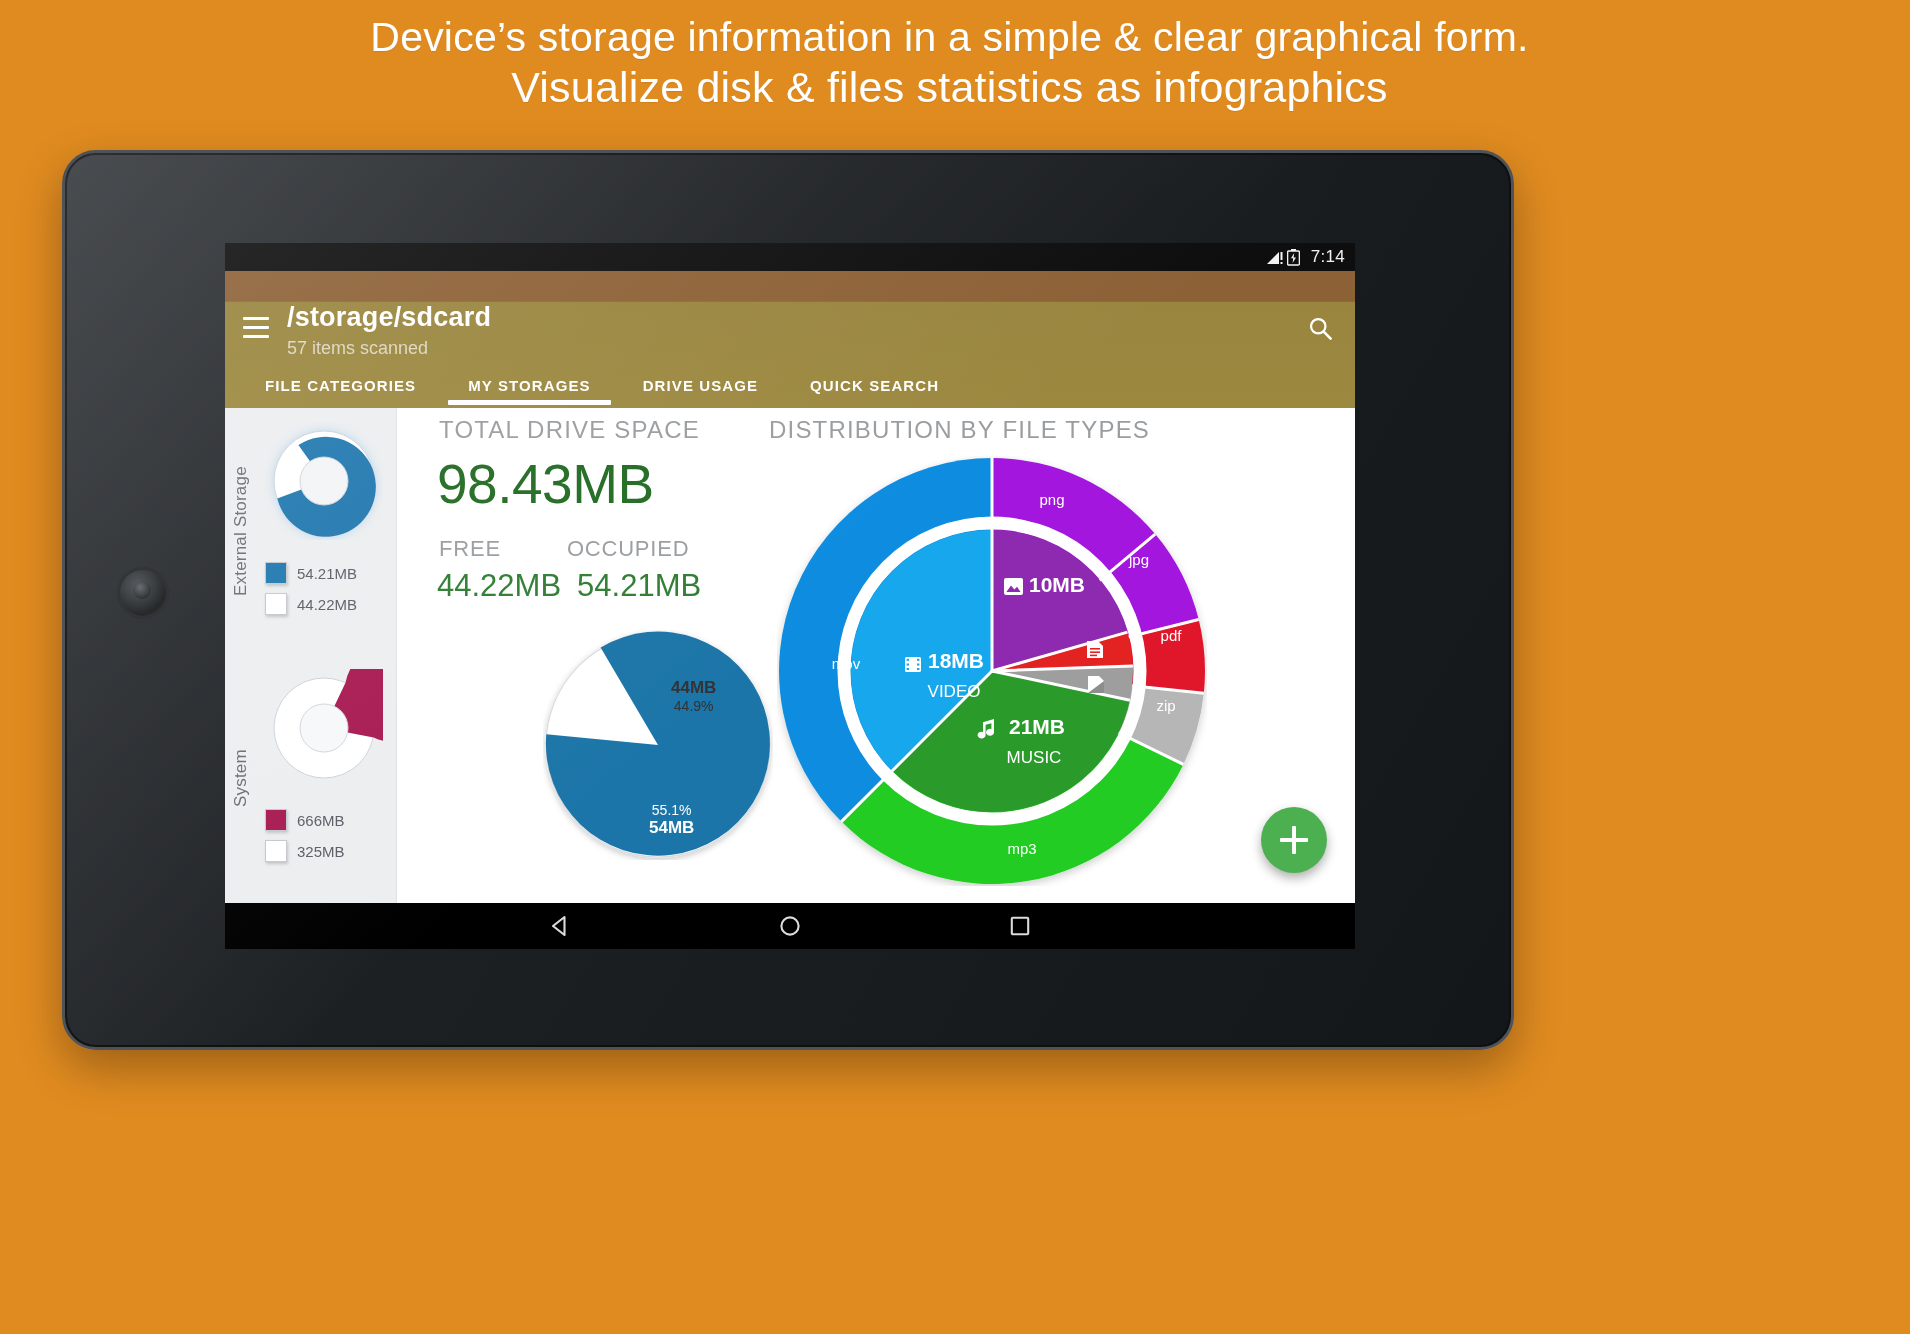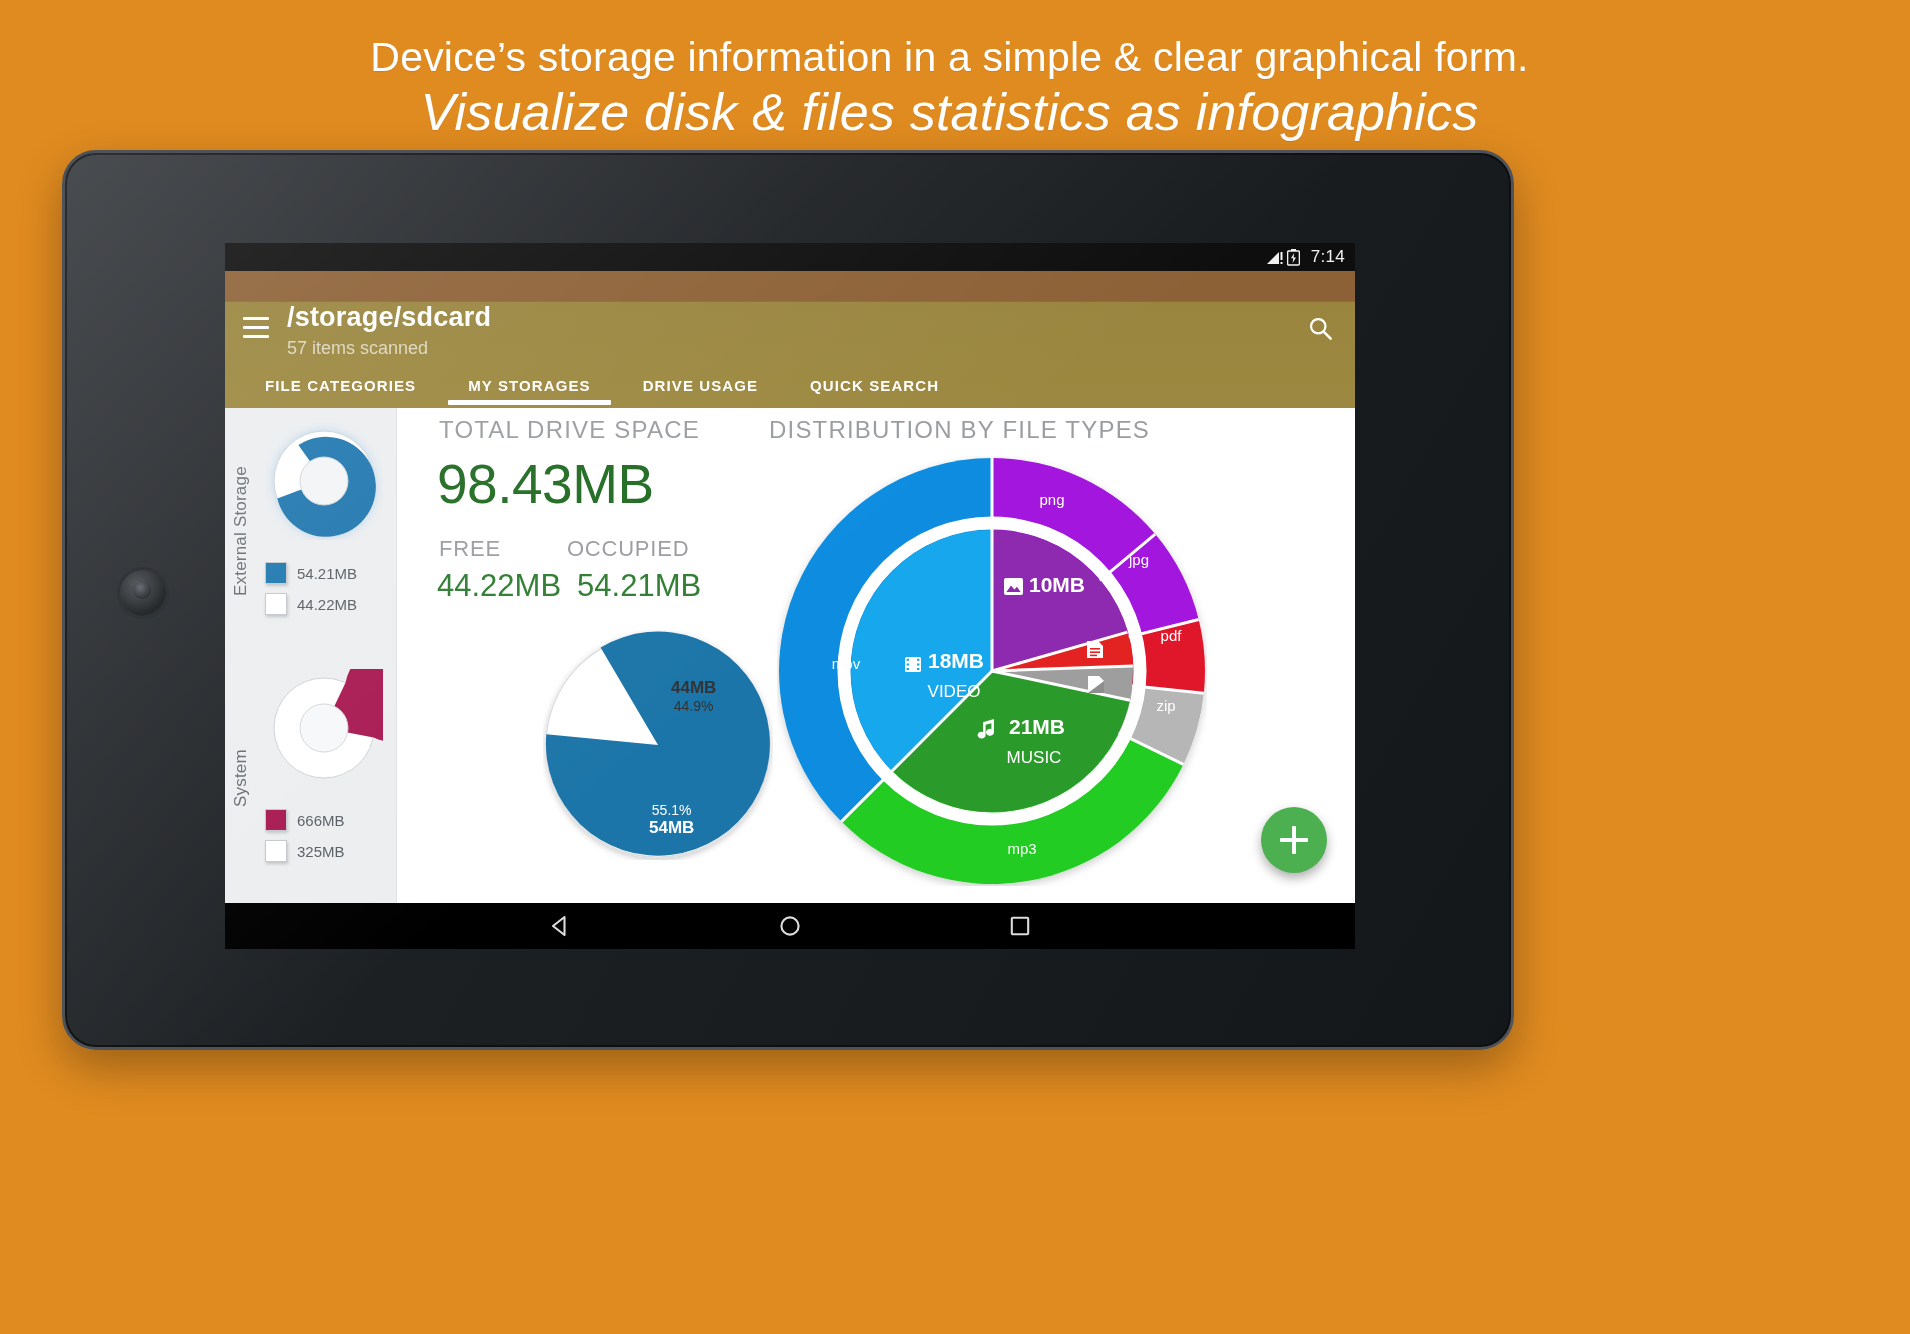--- a/index.html
+++ b/index.html
@@ -10,23 +10,22 @@
     position:relative;
   }
 
   
   .promo {
     position:absolute; top:14px; left:0; right:11px;
     text-align:center; color:#ffffff;
     font-size:41px; line-height:1.17; font-weight:400;
     letter-spacing:.2px;
     text-shadow:0 1px 1px rgba(0,0,0,.08);
-    margin-top:20px;
-  }
-  .promo .l2 { font-size:52px;font-style:italic; }
+  }
+  .promo .l2 { font-size:43px; }
 
   
   .device {
     position:absolute; left:62px; top:150px;
     width:1452px; height:900px;
     background:linear-gradient(120deg,#2e3236 0%,#1d2023 40%,#14171a 100%);
     border-radius:34px;
     border:3px solid #4d5358;
     box-shadow:0 18px 46px rgba(0,0,0,.30), inset 0 0 0 2px #0d0f11;
   }

